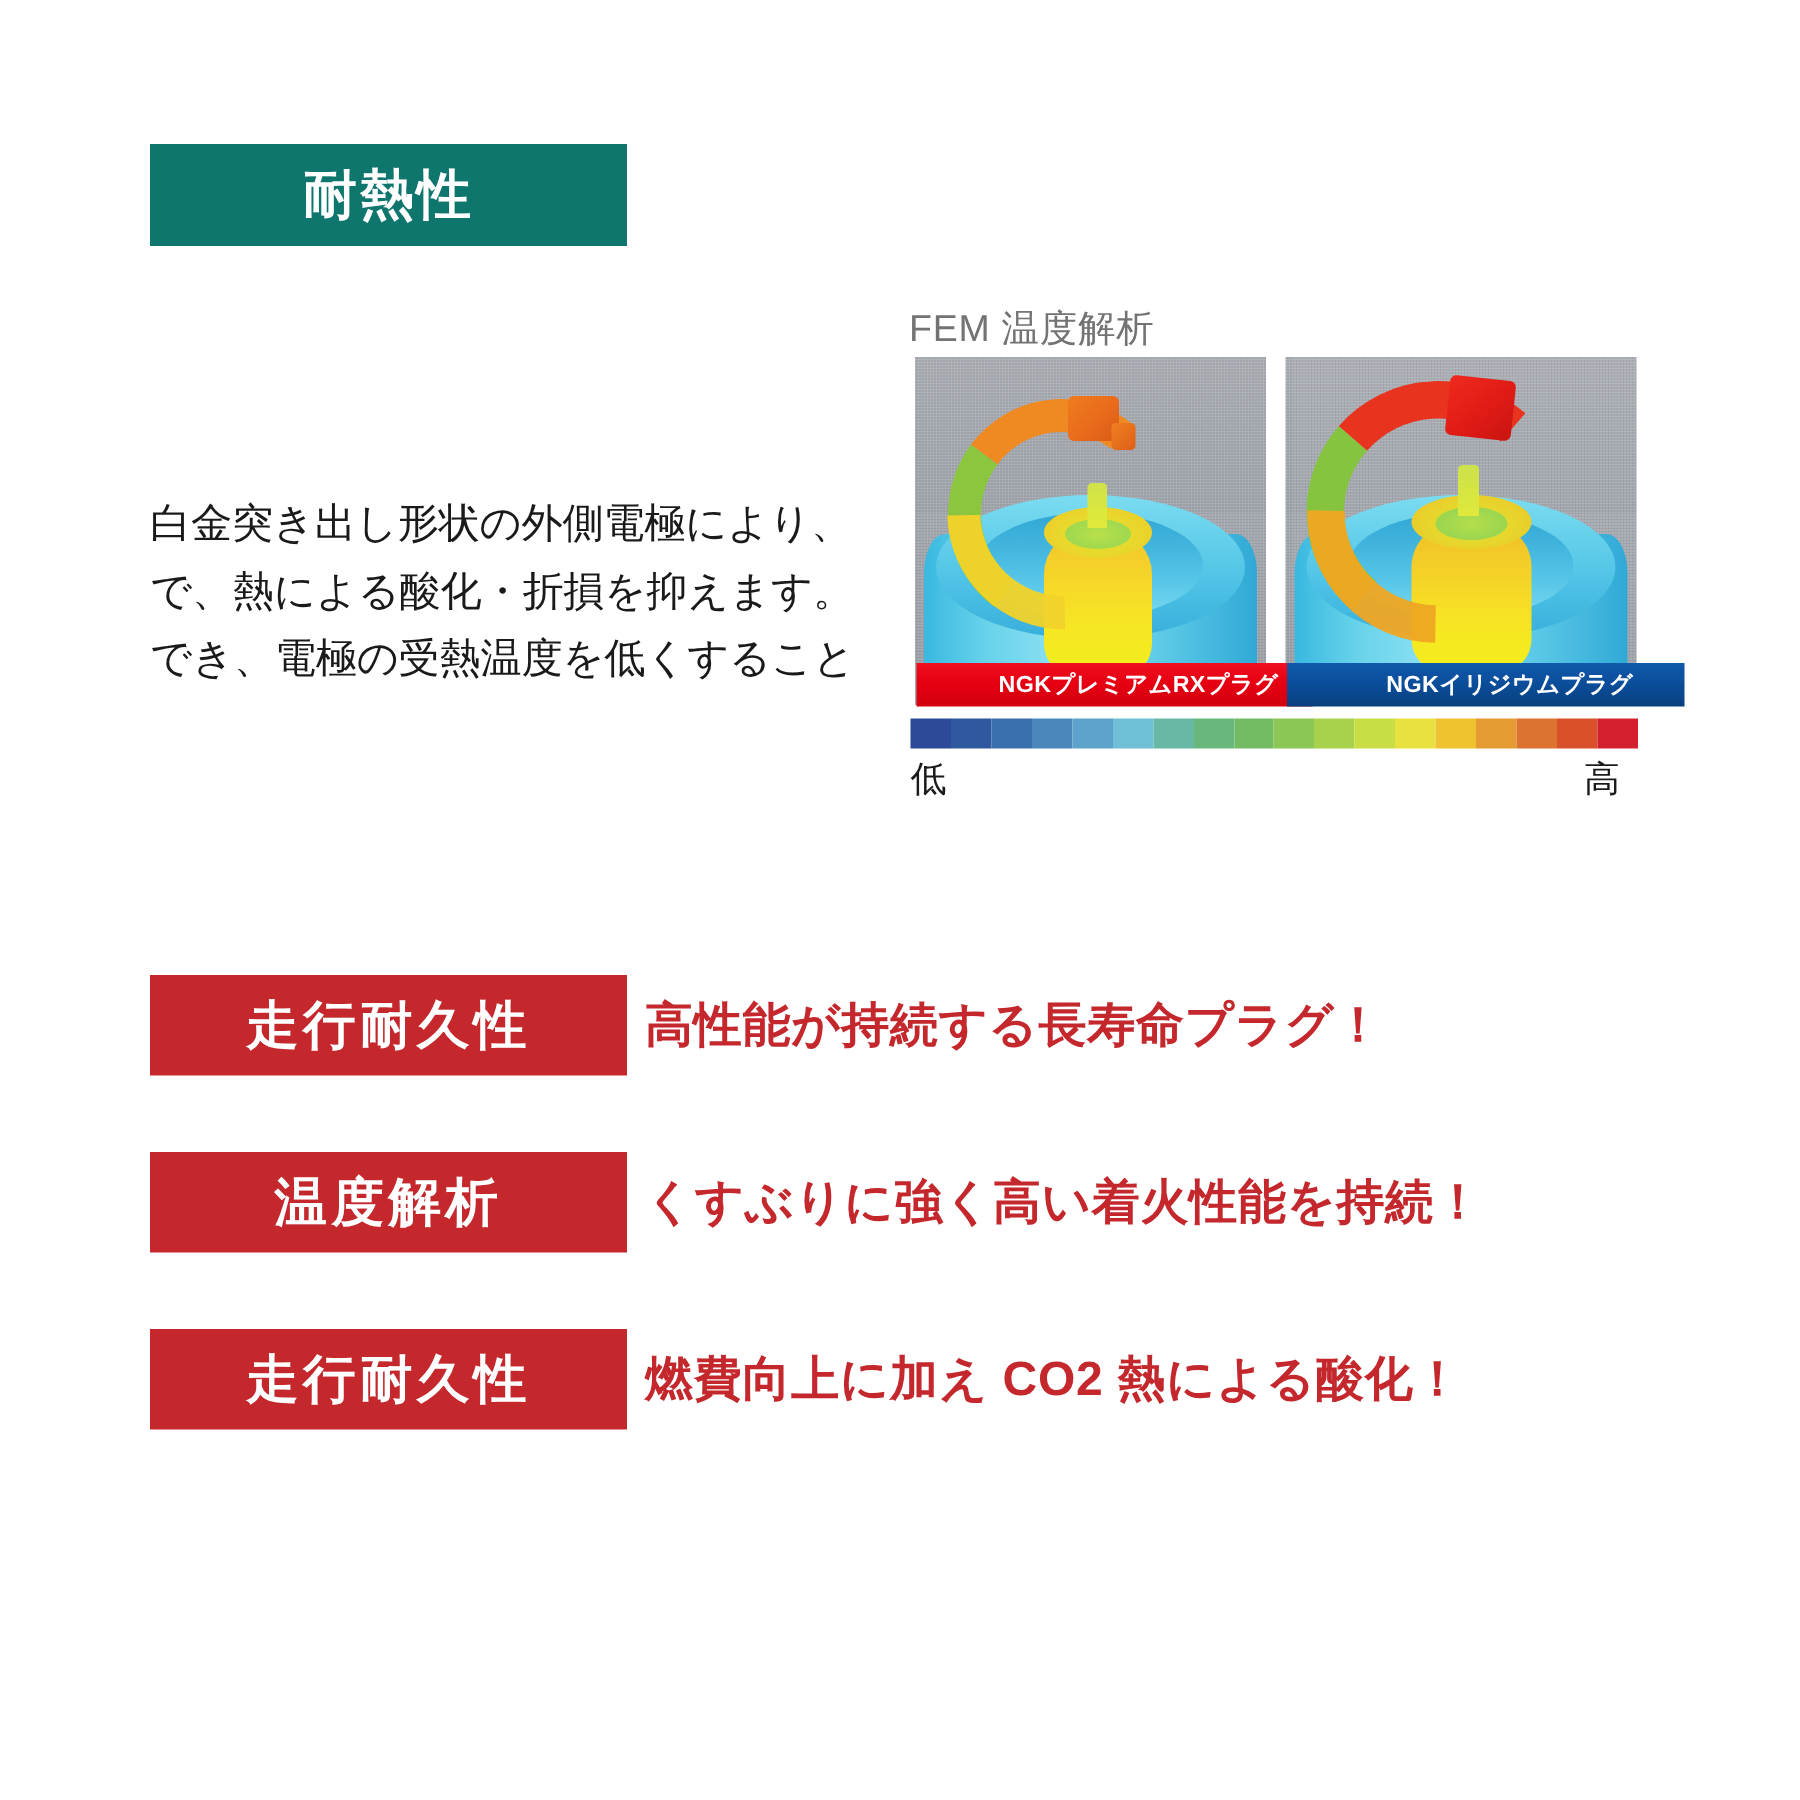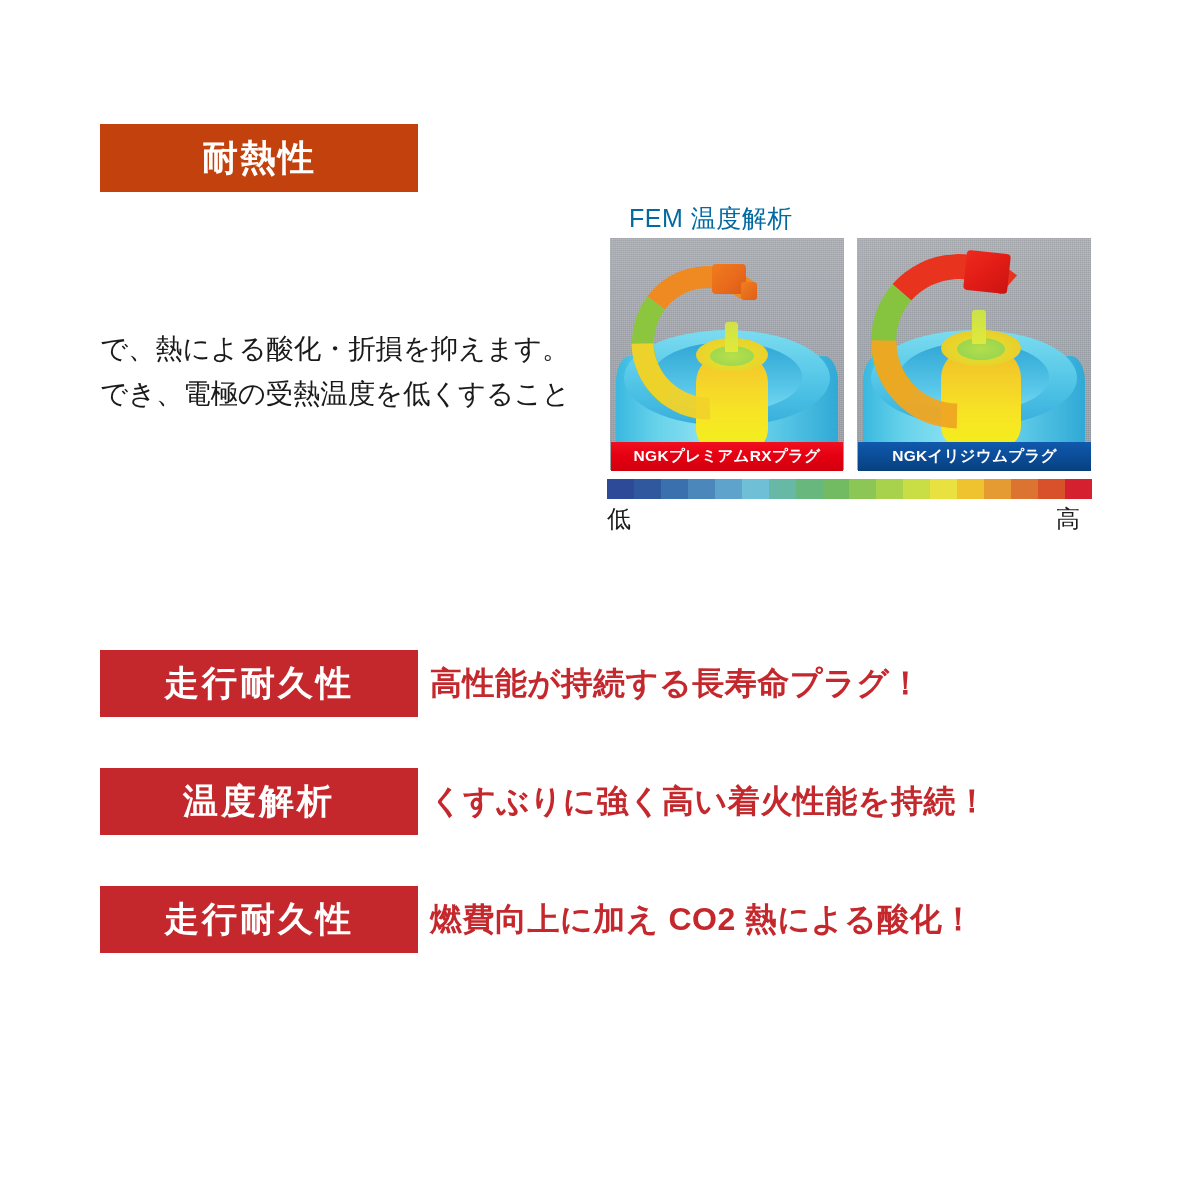--- a/index.html
+++ b/index.html
@@ -11,29 +11,28 @@
     width: 1200px;
     height: 1200px;
     position: relative;
     font-family: "Liberation Sans", "DejaVu Sans", sans-serif;
     overflow: hidden;
   }
 
   
   .badge {
     position: absolute;
-    background: #c2410c;
+    background: #0f766e;
     color: #ffffff;
     display: flex;
     align-items: center;
     justify-content: center;
     font-weight: 700;
     letter-spacing: 2px;
     box-sizing: border-box;
-    margin-top: 28px;
   }
 
   
   #badge-heat {
     left: 100px;
     top: 96px;
     width: 318px;
     height: 68px;
     font-size: 36px;
   }
@@ -58,24 +57,24 @@
     color: #1a1a1a;
     font-size: 27.5px;
     line-height: 1.63;
     letter-spacing: -0.2px;
   }
   #body-copy .ln { display: block; white-space: nowrap; }
 
   
   #fem-label {
     position: absolute;
-    left: 629px;
+    left: 606px;
     top: 202px;
     font-size: 25px;
-    color: #0369a1;
+    color: #737373;
     letter-spacing: 0.5px;
   }
 
   .fem-panel {
     position: absolute;
     top: 238px;
     width: 234px;
     height: 232px;
     overflow: hidden;
     background:
@@ -147,20 +146,21 @@
     position: absolute;
     height: 29px;
     display: flex;
     align-items: center;
     justify-content: center;
     color: #ffffff;
     font-size: 15.5px;
     font-weight: 700;
     letter-spacing: 0.3px;
     white-space: nowrap;
+    padding-left: 32px;
   }
   #fem-caption-rx {
     left: 611px;
     top: 442px;
     width: 232px;
     background: linear-gradient(180deg,#ef1020 0%, #e60012 45%, #d2000f 100%);
   }
   #fem-caption-ir {
     left: 858px;
     top: 442px;
@@ -227,20 +227,21 @@
 </style>
 </head>
 <body>
 
 <div class="badge" id="badge-heat">耐熱性</div>
 
 <div id="subheading">
 </div>
 
 <div id="body-copy">
+  <span class="ln">白金突き出し形状の外側電極により、</span>
   <span class="ln">で、熱による酸化・折損を抑えます。</span>
   <span class="ln">でき、電極の受熱温度を低くすること</span>
 </div>
 
 <div id="fem-label">FEM 温度解析</div>
 
 <div class="fem-panel" id="fem-panel-rx">
   <div class="fem-art">
     <div class="shell-outer"></div>
     <div class="shell-ring"></div>

